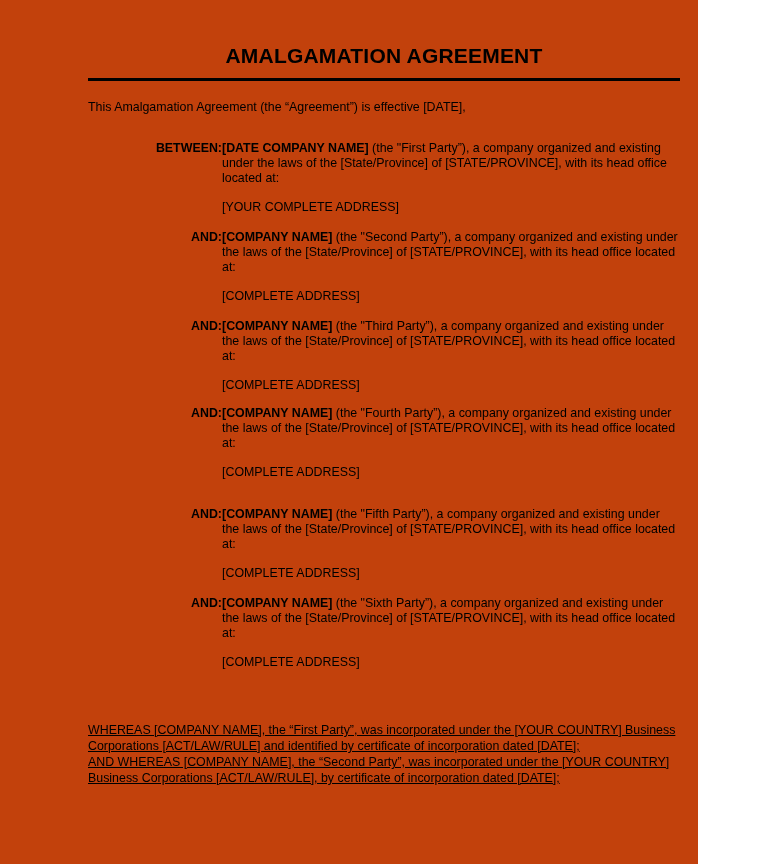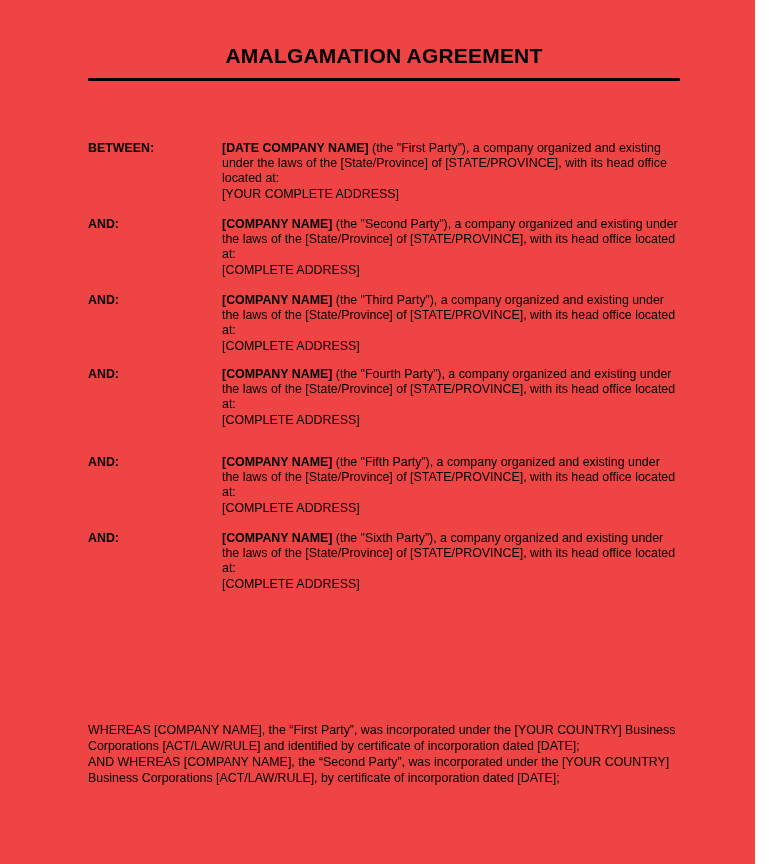--- a/index.html
+++ b/index.html
@@ -11,23 +11,23 @@
   body {
     width: 769px;
     height: 864px;
     overflow: hidden;
     font-family: "Liberation Sans", sans-serif;
     color: #000000;
     -webkit-font-smoothing: antialiased;
   }
   .page {
     position: relative;
-    width: 755px;
+    width: 698px;
     height: 864px;
-    background: #ef4444;
+    background: #c2410c;
     box-sizing: border-box;
   }
 
   
   .doc-title {
     position: absolute;
     left: 88px;
     top: 44px;
     width: 592px;
     text-align: center;
@@ -70,60 +70,63 @@
   .party-row.gap-sm { margin-top: 0; }
   .party-row.gap-md { margin-top: 15px; }
   .party-row.gap-lg { margin-top: 27px; }
 
   .party-label {
     flex: 0 0 134px;
     font-size: 12.4px;
     font-weight: bold;
     line-height: 15px;
     padding-top: 0px;
+    text-align: right;
   }
   .party-body {
     flex: 1 1 auto;
     font-size: 12.4px;
     line-height: 15px;
     text-align: left;
   }
   .party-body .co-name {
     font-weight: bold;
   }
   .party-address {
-    margin-top: 1px;
+    margin-top: 14px;
     font-size: 12.4px;
     line-height: 15px;
   }
 
   
   .whereas-block {
     position: absolute;
     left: 88px;
     top: 722px;
     width: 594px;
   }
   .whereas-p {
     font-size: 12.4px;
     line-height: 16px;
     margin: 0;
+    text-decoration: underline;
   }
   .whereas-p + .whereas-p {
   }
 </style>
 </head>
 <body>
 
 <div class="page">
 
   <div class="doc-title">AMALGAMATION AGREEMENT</div>
 
   <div class="title-rule"></div>
 
+  <div class="intro-line">This Amalgamation Agreement (the “Agreement”) is effective [DATE],</div>
 
   <div class="parties">
 
     <div class="party-row gap-sm">
       <div class="party-label">BETWEEN:</div>
       <div class="party-body">
         <span class="co-name">[DATE COMPANY NAME]</span><span> (the "First Party”), a company organized and existing under the laws of the [State/Province] of [STATE/PROVINCE], with its head office located at:</span>
         <div class="party-address">[YOUR COMPLETE ADDRESS]</div>
       </div>
     </div>

